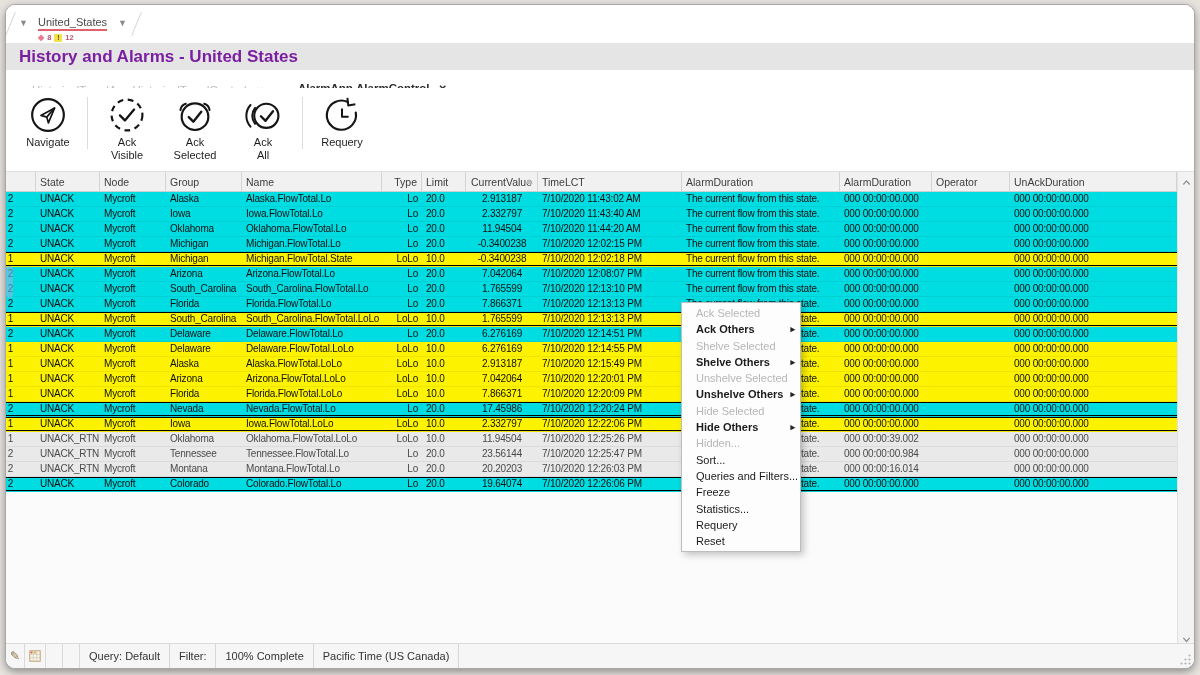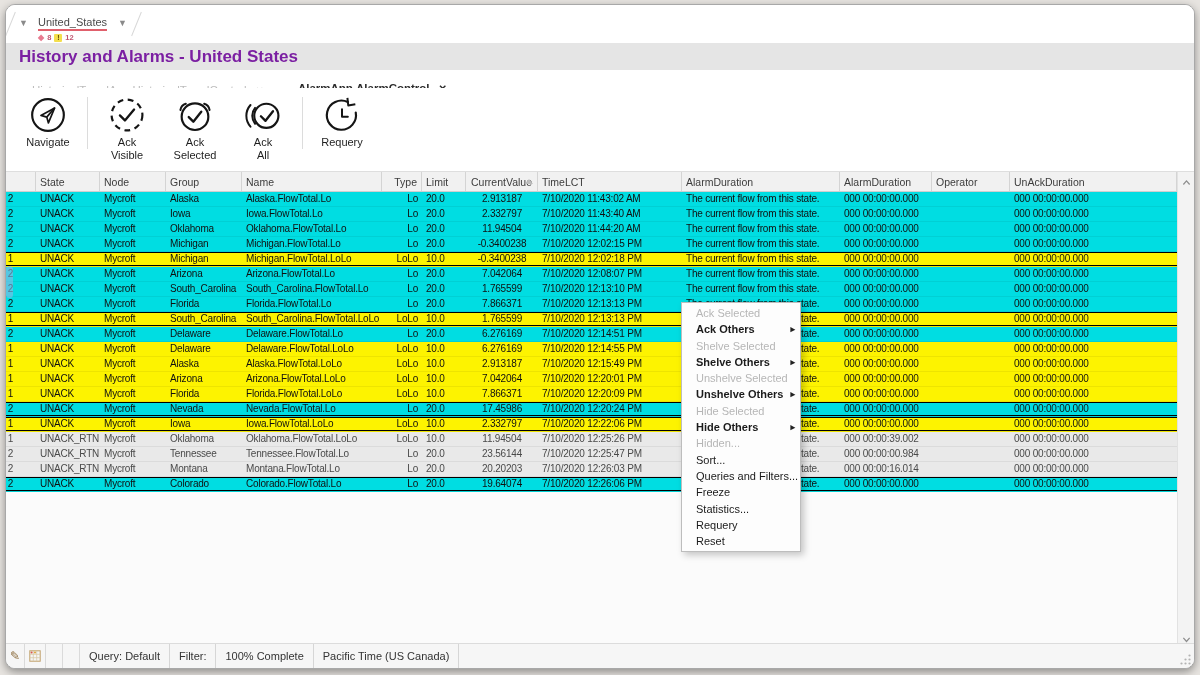--- a/index.html
+++ b/index.html
@@ -241,21 +241,21 @@
           <div class="cell c-comment">The current flow from this state.</div>
           <div class="cell c-duration">000 00:00:00.000</div>
           <div class="cell c-operator"></div>
           <div class="cell c-unack">000 00:00:00.000</div>
         </div>
         <div class="grow yellow selected">
           <div class="cell c-user1"><span class="clip">1</span></div>
           <div class="cell c-state">UNACK</div>
           <div class="cell c-node">Mycroft</div>
           <div class="cell c-group">Michigan</div>
-          <div class="cell c-name">Michigan.FlowTotal.LoLo</div>
+          <div class="cell c-name">Michigan.FlowTotal.State</div>
           <div class="cell c-type">LoLo</div>
           <div class="cell c-limit">10.0</div>
           <div class="cell c-value">-0.3400238</div>
           <div class="cell c-time">7/10/2020 12:02:18 PM</div>
           <div class="cell c-comment">The current flow from this state.</div>
           <div class="cell c-duration">000 00:00:00.000</div>
           <div class="cell c-operator"></div>
           <div class="cell c-unack">000 00:00:00.000</div>
         </div>
         <div class="grow cyan">

